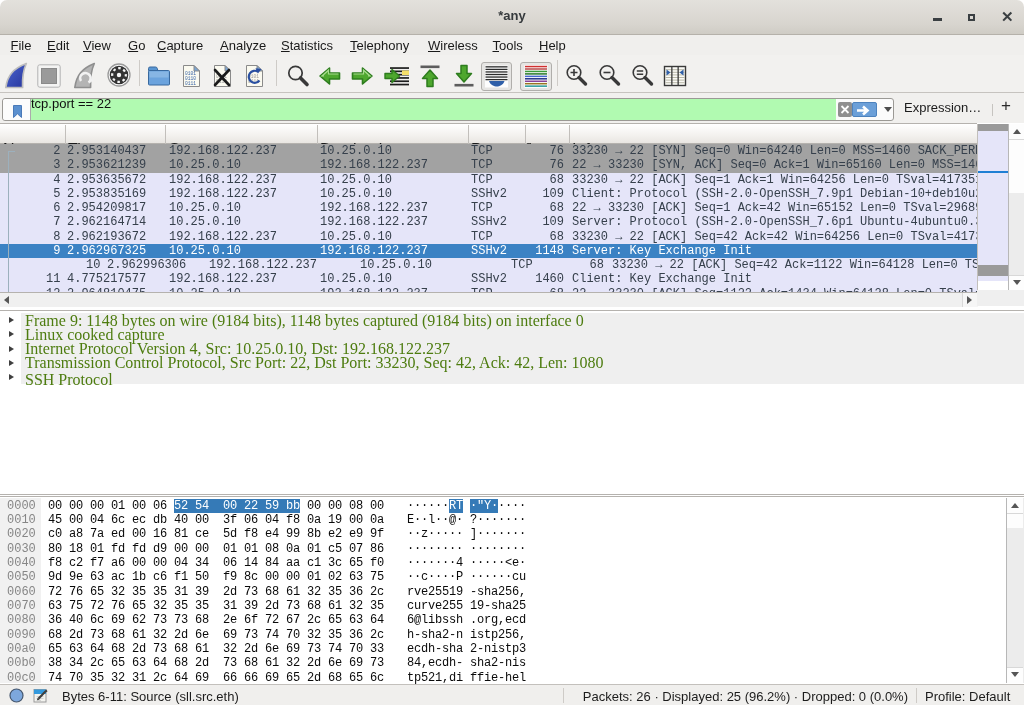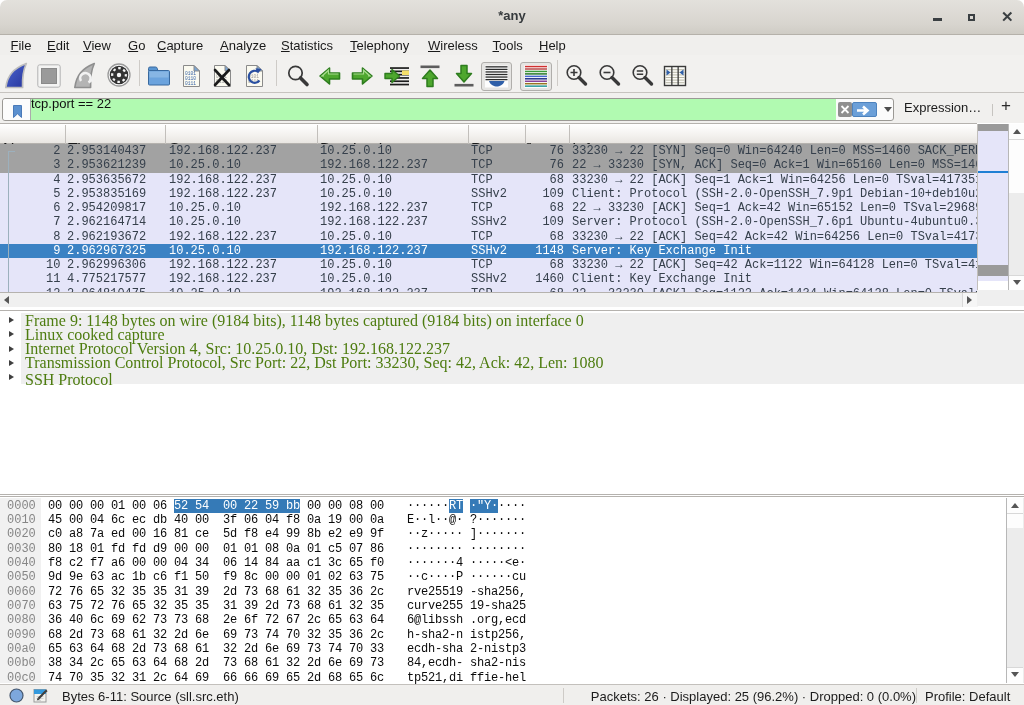--- a/index.html
+++ b/index.html
@@ -260,21 +260,21 @@
   </div>
   <div id="prows">
 <div class="prow gray" style="top:0.0px;"><span class="c-no">2</span><span class="c-tm">2.953140437</span><span class="c-sr">192.168.122.237</span><span class="c-ds">10.25.0.10</span><span class="c-pr">TCP</span><span class="c-ln">76</span><span class="c-in">33230 → 22 [SYN] Seq=0 Win=64240 Len=0 MSS=1460 SACK_PERM=1 TSval=4173513265 TSecr=0 WS=128</span></div>
 <div class="prow gray" style="top:14.27px;"><span class="c-no">3</span><span class="c-tm">2.953621239</span><span class="c-sr">10.25.0.10</span><span class="c-ds">192.168.122.237</span><span class="c-pr">TCP</span><span class="c-ln">76</span><span class="c-in">22 → 33230 [SYN, ACK] Seq=0 Ack=1 Win=65160 Len=0 MSS=1460 SACK_PERM=1 TSval=2968926612 TSecr=4173513265</span></div>
 <div class="prow" style="top:28.54px;"><span class="c-no">4</span><span class="c-tm">2.953635672</span><span class="c-sr">192.168.122.237</span><span class="c-ds">10.25.0.10</span><span class="c-pr">TCP</span><span class="c-ln">68</span><span class="c-in">33230 → 22 [ACK] Seq=1 Ack=1 Win=64256 Len=0 TSval=4173513291 TSecr=2968926612</span></div>
 <div class="prow" style="top:42.81px;"><span class="c-no">5</span><span class="c-tm">2.953835169</span><span class="c-sr">192.168.122.237</span><span class="c-ds">10.25.0.10</span><span class="c-pr">SSHv2</span><span class="c-ln">109</span><span class="c-in">Client: Protocol (SSH-2.0-OpenSSH_7.9p1 Debian-10+deb10u2)</span></div>
 <div class="prow" style="top:57.08px;"><span class="c-no">6</span><span class="c-tm">2.954209817</span><span class="c-sr">10.25.0.10</span><span class="c-ds">192.168.122.237</span><span class="c-pr">TCP</span><span class="c-ln">68</span><span class="c-in">22 → 33230 [ACK] Seq=1 Ack=42 Win=65152 Len=0 TSval=2968926618 TSecr=4173513291</span></div>
 <div class="prow" style="top:71.35px;"><span class="c-no">7</span><span class="c-tm">2.962164714</span><span class="c-sr">10.25.0.10</span><span class="c-ds">192.168.122.237</span><span class="c-pr">SSHv2</span><span class="c-ln">109</span><span class="c-in">Server: Protocol (SSH-2.0-OpenSSH_7.6p1 Ubuntu-4ubuntu0.3)</span></div>
 <div class="prow" style="top:85.62px;"><span class="c-no">8</span><span class="c-tm">2.962193672</span><span class="c-sr">192.168.122.237</span><span class="c-ds">10.25.0.10</span><span class="c-pr">TCP</span><span class="c-ln">68</span><span class="c-in">33230 → 22 [ACK] Seq=42 Ack=42 Win=64256 Len=0 TSval=4173513292 TSecr=2968926618</span></div>
 <div class="prow sel" style="top:99.89px;"><span class="c-no">9</span><span class="c-tm">2.962967325</span><span class="c-sr">10.25.0.10</span><span class="c-ds">192.168.122.237</span><span class="c-pr">SSHv2</span><span class="c-ln">1148</span><span class="c-in">Server: Key Exchange Init</span></div>
-<div class="prow" style="top:114.16px;"><span class="c-no">10</span><span class="c-tm">2.962996306</span><span class="c-sr">192.168.122.237</span><span class="c-ds">10.25.0.10</span><span class="c-pr">TCP</span><span class="c-ln">68</span><span class="c-in">33230 → 22 [ACK] Seq=42 Ack=1122 Win=64128 Len=0 TSval=4173513293 TSecr=2968926619</span></div>
+<div class="prow" style="top:114.16px;margin-left:40px;"><span class="c-no">10</span><span class="c-tm">2.962996306</span><span class="c-sr">192.168.122.237</span><span class="c-ds">10.25.0.10</span><span class="c-pr">TCP</span><span class="c-ln">68</span><span class="c-in">33230 → 22 [ACK] Seq=42 Ack=1122 Win=64128 Len=0 TSval=4173513293 TSecr=2968926619</span></div>
 <div class="prow" style="top:128.43px;"><span class="c-no">11</span><span class="c-tm">4.775217577</span><span class="c-sr">192.168.122.237</span><span class="c-ds">10.25.0.10</span><span class="c-pr">SSHv2</span><span class="c-ln">1460</span><span class="c-in">Client: Key Exchange Init</span></div>
 <div class="prow" style="top:142.7px;"><span class="c-no">12</span><span class="c-tm">2.964810475</span><span class="c-sr">10.25.0.10</span><span class="c-ds">192.168.122.237</span><span class="c-pr">TCP</span><span class="c-ln">68</span><span class="c-in">22 → 33230 [ACK] Seq=1122 Ack=1434 Win=64128 Len=0 TSval=2968926620 TSecr=4173513294</span></div>
 <div style="position:absolute;left:8px;top:7px;width:7px;height:1px;background:#9cb0bd;"></div>
 <div style="position:absolute;left:8px;top:7px;width:1px;height:141px;background:#9cb0bd;"></div>
 </div>
   <div id="minimap">
       <div style="position:absolute;left:0;top:0;width:100%;height:7px;background:#9a9a9a;"></div>
       <div style="position:absolute;left:0;top:46.5px;width:100%;height:2px;background:#1f7fd4;"></div>
       <div style="position:absolute;left:0;top:141px;width:100%;height:11px;background:#9a9a9a;"></div>
       <div style="position:absolute;left:0;top:157px;width:100%;height:9px;background:#ffffff;"></div>
@@ -340,15 +340,15 @@
     <div style="position:absolute;left:33px;top:3px;width:15px;height:15px;"><svg width="15" height="15">
         <rect x="1" y="1.5" width="12" height="12.5" fill="#f3f3ef" stroke="#9a9a9a"></rect>
         <rect x="1" y="1.5" width="12" height="4.5" fill="#3399dd"></rect>
         <path d="M3.5 8.5 L10.5 8.5 M3.5 10.5 L10.5 10.5 M3.5 12.5 L8 12.5" stroke="#c9c9c9" stroke-width="0.8"></path>
         <path d="M4.8 9.8 L11.2 3.2 L13.2 1.4 L14.6 3.2 L12.6 4.8 L6.5 11.2 Z" fill="#3f3f3f"></path>
         <path d="M4.8 9.8 L6.6 11.4 L4 12.2 Z" fill="#222222"></path>
       </svg></div>
     <div style="position:absolute;left:563px;top:3px;width:1px;height:15px;background:#cecbc7;"></div>
     <div style="position:absolute;left:916px;top:3px;width:1px;height:15px;background:#cecbc7;"></div>
     <div class="stx" id="st-left" style="left:62px;">Bytes 6-11: Source (sll.src.eth)</div>
-  <div class="stx" id="st-mid" style="right:108px;padding-left:44px;">Packets: 26 · Displayed: 25 (96.2%) · Dropped: 0 (0.0%)</div>
+  <div class="stx" id="st-mid" style="right:116px;padding-left:44px;">Packets: 26 · Displayed: 25 (96.2%) · Dropped: 0 (0.0%)</div>
   <div class="stx" id="st-right" style="left:925px;">Profile: Default</div>
 </div>
 
 </body></html>

